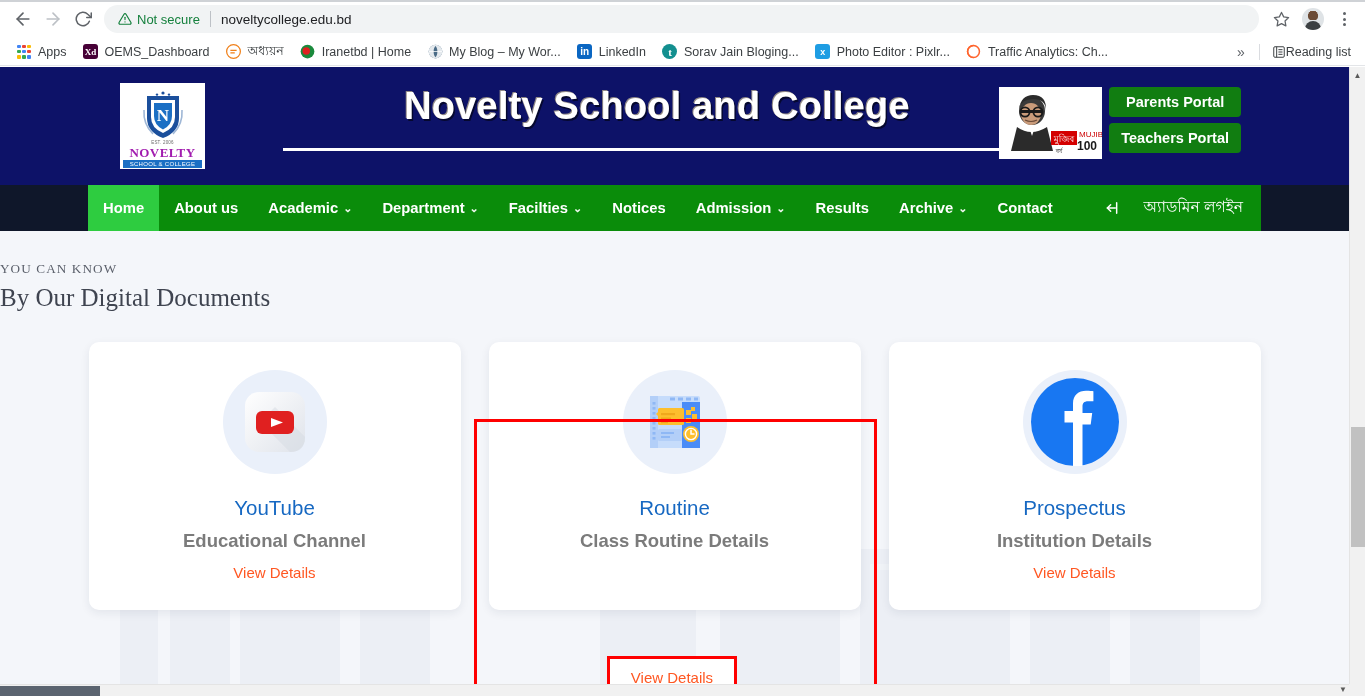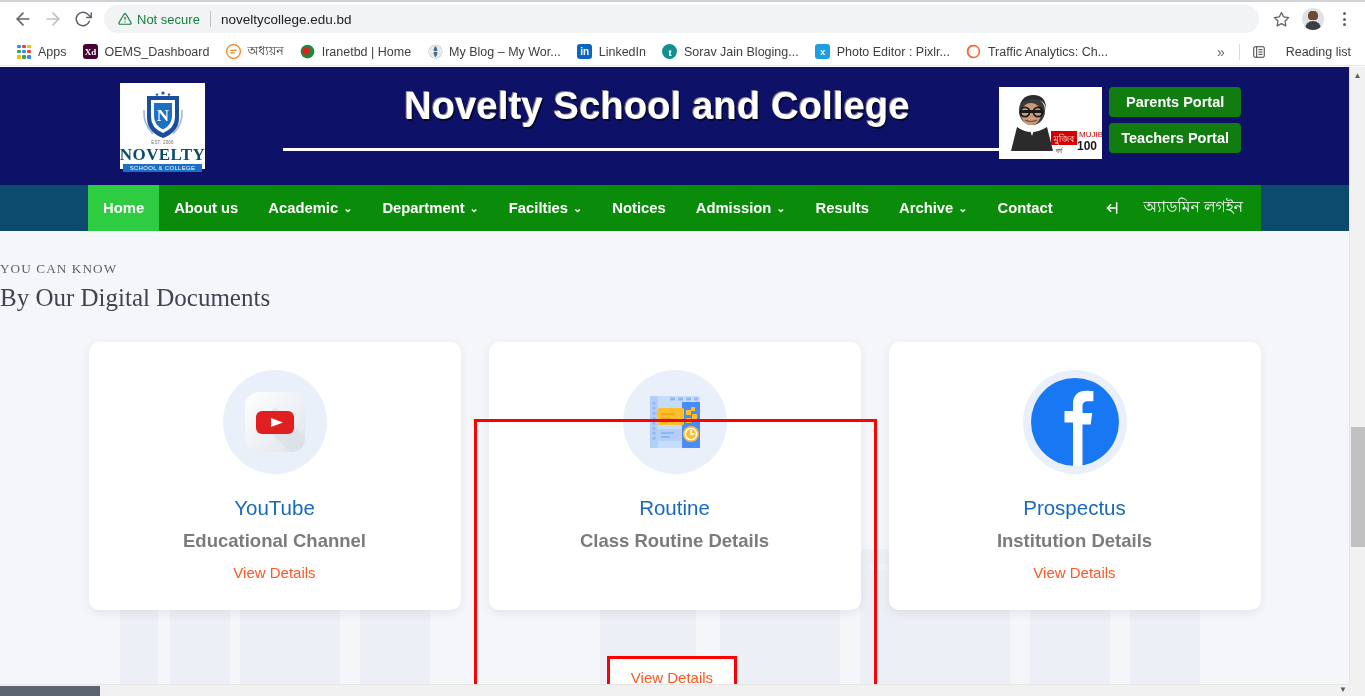--- a/index.html
+++ b/index.html
@@ -78,21 +78,21 @@
   .bm-apps-grid{
     width:14px;height:14px;display:grid;grid-template-columns:repeat(3,1fr);
     grid-template-rows:repeat(3,1fr); gap:1.5px;
   }
   .bm-apps-grid i{ display:block; border-radius:1px; }
   .fav-sq { width:15px;height:15px;border-radius:3px;display:flex;align-items:center;justify-content:center;
             font-size:9px;font-weight:bold;color:#fff; }
   .bm-right { margin-left:auto; display:flex; align-items:center; gap:2px; }
   .chev-more { font-size:14px; color:#5f6368; padding: 0 8px; cursor:pointer; }
   .vsep { width:1px; height:16px; background:#dadce0; margin:0 4px; }
-  .reading-list { display:flex; align-items:center; gap:20px; font-size:12.5px; color:#3c4043; padding:3px 6px; cursor:pointer;}
+  .reading-list { display:flex; align-items:center; gap:0; font-size:12.5px; color:#3c4043; padding:3px 6px; cursor:pointer;}
 
   
   .viewport {
     position:absolute; top:67px; left:0; width:1365px; height: 629px;
     overflow:hidden; background:#f4f6fa;
   }
   .page {
     position:absolute; top:0; left:0; width: 1349px; height: 617px;
     background:#f4f6fa; overflow:hidden;
   }
@@ -111,22 +111,22 @@
   .logo-box {
     position:absolute; left:120px; top:16px;
     width:85px; height:86px; background:#fff; padding:3px;
     display:flex; flex-direction:column; align-items:center; justify-content:flex-start;
   }
   .logo-shield {
     width:44px; height:50px; margin-top:4px; position:relative;
     display:flex; align-items:center; justify-content:center;
   }
   .logo-shield svg{display:block;}
-  .logo-word { font-family:"Liberation Serif", serif; font-size:17px; letter-spacing:.4px;
-               color:#0c4a6e; font-weight:bold; line-height:1; margin-top:1px;}
+  .logo-word { font-family:"Liberation Serif", serif; font-size:13px; letter-spacing:.4px;
+               color:#a21caf; font-weight:bold; line-height:1; margin-top:1px;}
   .logo-sub { font-size:6px; background:#1b6fc4; color:#fff; letter-spacing:.3px;
               padding:1px 3px; margin-top:1px; width:100%; text-align:center; }
   .logo-est { font-size:4.5px; color:#6a6a6a; letter-spacing:.2px;}
 
   .site-title-wrap {
     position:absolute; left:283px; width:748px; top:18px; text-align:center;
   }
   .site-title {
     font-size: 38px; font-weight: 600; color:#ffffff;
     font-family:"Liberation Sans", sans-serif;
@@ -143,21 +143,21 @@
   }
   .portal-btns { display:flex; flex-direction:column; gap:6px; }
   .portal-btn {
     background:#117d11; color:#fff; font-size:14.5px; font-weight:bold;
     padding:7px 12px; border-radius:4px; cursor:pointer; white-space:nowrap;
     border:none; font-family:"Liberation Sans", sans-serif;
   }
 
   
   .navbar {
-    height: 46px; background:#0c4a6e; display:flex; align-items:stretch;
+    height: 46px; background:#0f172a; display:flex; align-items:stretch;
     position:relative;
   }
   .nav-inner {
     position:absolute; left:88px; right:88px; top:0; bottom:0;
     background:#0a8c0a; display:flex; align-items:stretch;
   }
   .nav-item {
     display:flex; align-items:center; gap:5px; padding: 0 15px;
     color:#fff; font-size:14.8px; font-weight:bold; cursor:pointer; white-space:nowrap;
   }

